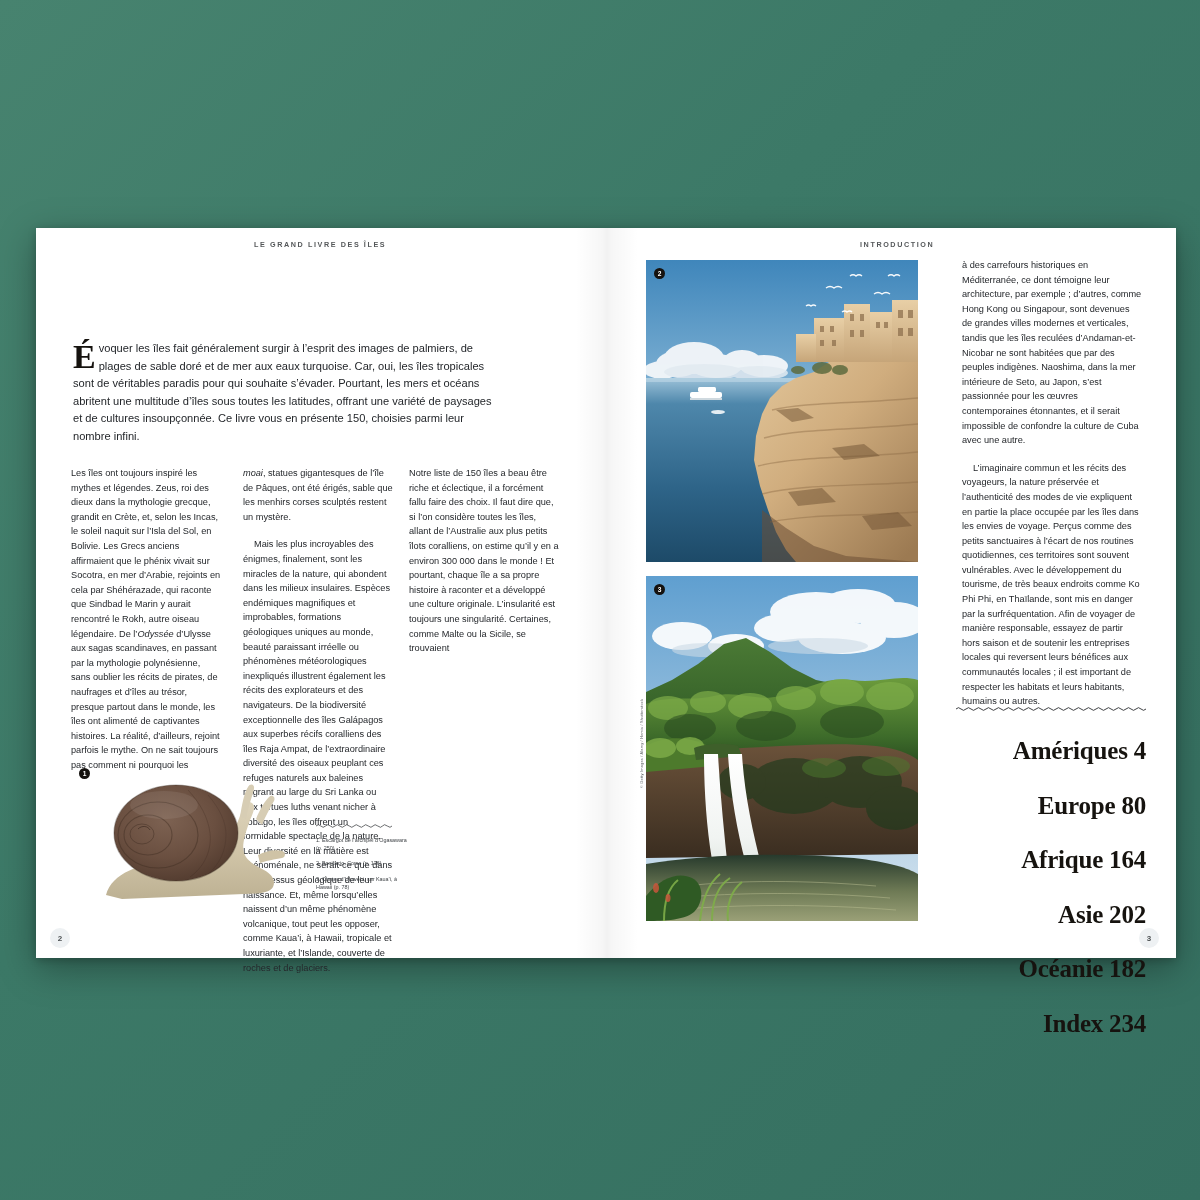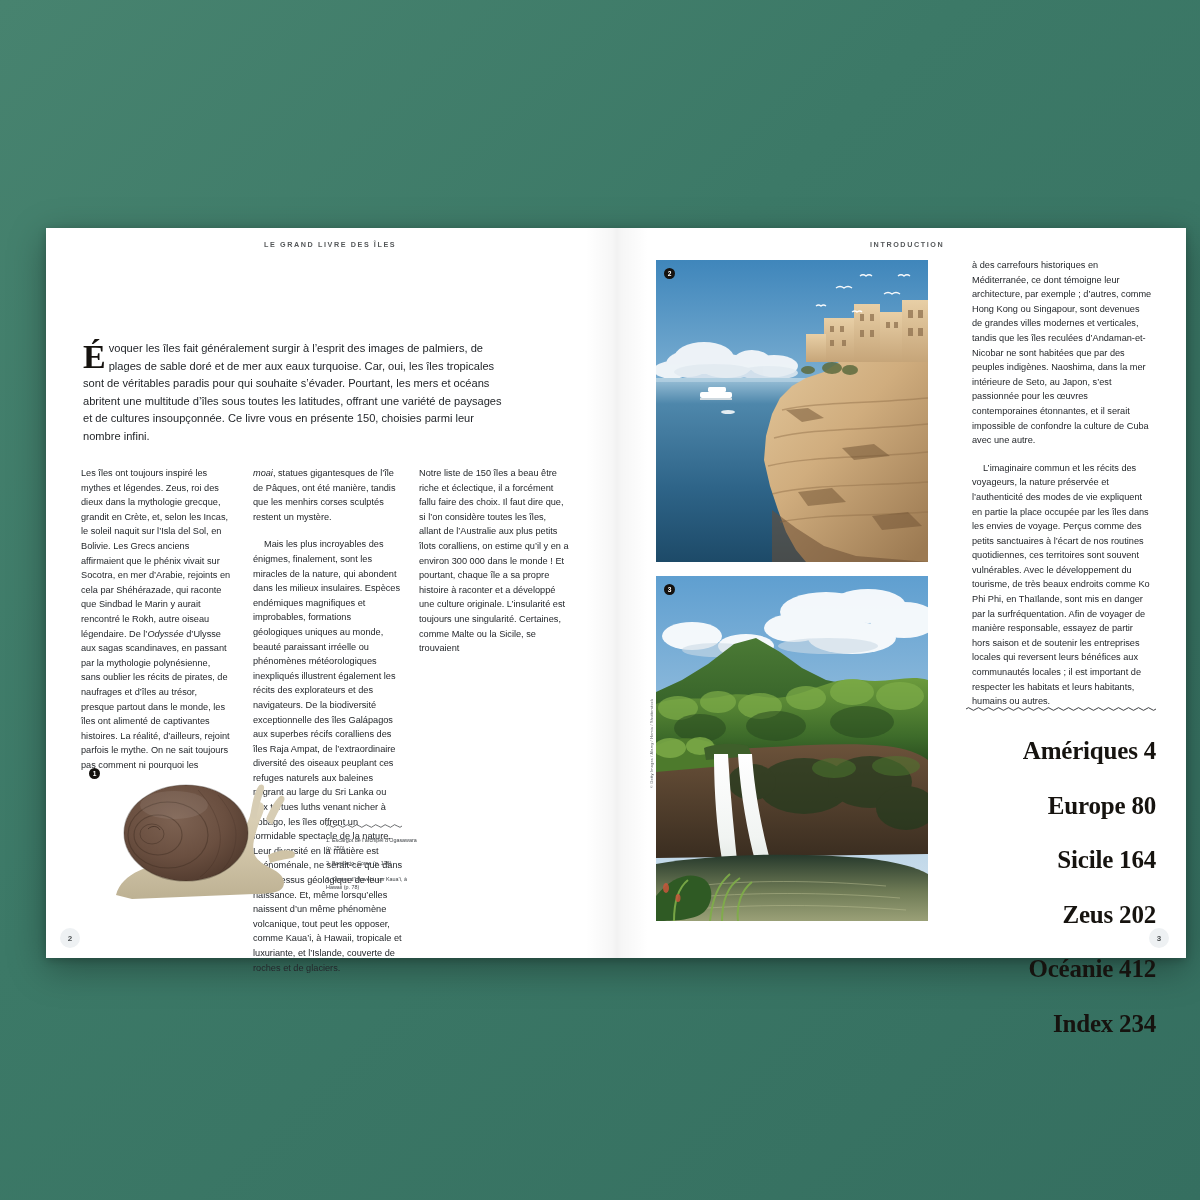--- a/index.html
+++ b/index.html
@@ -11,21 +11,21 @@
   }
   #stage {
     position: relative;
     width: 1200px; height: 1200px;
     background: linear-gradient(135deg,#47836f 0%,#3c7967 40%,#356f60 100%);
     overflow: hidden;
   }
   
   #spread {
     position: absolute;
-    left: 46px; top: 228px;
+    left: 36px; top: 228px;
     width: 1140px; height: 730px;
     background: #ffffff;
     box-shadow: 0 10px 34px rgba(0,0,0,.34), 0 2px 8px rgba(0,0,0,.2);
   }
   .page {
     position: absolute; top: 0; height: 730px;
     background: #ffffff;
   }
   #page-left  { left: 0;    width: 570px; }
   #page-right { left: 570px;width: 570px; }
@@ -210,21 +210,21 @@
 
       <div id="standfirst">
         <span id="dropcap">É</span><span>voquer les îles fait généralement surgir à l’esprit des images de palmiers, de plages de sable doré et de mer aux eaux turquoise. Car, oui, les îles tropicales sont de véritables paradis pour qui souhaite s’évader. Pourtant, les mers et océans abritent une multitude d’îles sous toutes les latitudes, offrant une variété de paysages et de cultures insoupçonnée. Ce livre vous en présente 150, choisies parmi leur nombre infini.</span>
       </div>
 
       <div class="bodycol" id="col1">
         <p><span>Les îles ont toujours inspiré les mythes et légendes. Zeus, roi des dieux dans la mythologie grecque, grandit en Crète, et, selon les Incas, le soleil naquit sur l’Isla del Sol, en Bolivie. Les Grecs anciens affirmaient que le phénix vivait sur Socotra, en mer d’Arabie, rejoints en cela par Shéhérazade, qui raconte que Sindbad le Marin y aurait rencontré le Rokh, autre oiseau légendaire. De l’</span><i>Odyssée</i><span> d’Ulysse aux sagas scandinaves, en passant par la mythologie polynésienne, sans oublier les récits de pirates, de naufrages et d’îles au trésor, presque partout dans le monde, les îles ont alimenté de captivantes histoires. La réalité, d’ailleurs, rejoint parfois le mythe. On ne sait toujours pas comment ni pourquoi les </span></p>
       </div>
 
       <div class="bodycol" id="col2">
-        <p><i>moai</i><span>, statues gigantesques de l’île de Pâques, ont été manière, tandis que les menhirs corses sculptés restent un mystère.</span></p>
+        <p><i>moai</i><span>, statues gigantesques de l’île de Pâques, ont été érigés, sable que les menhirs corses sculptés restent un mystère.</span></p>
         <p><span>Mais les plus incroyables des énigmes, finalement, sont les miracles de la nature, qui abondent dans les milieux insulaires. Espèces endémiques magnifiques et improbables, formations géologiques uniques au monde, beauté paraissant irréelle ou phénomènes météorologiques inexpliqués illustrent également les récits des explorateurs et des navigateurs. De la biodiversité exceptionnelle des îles Galápagos aux superbes récifs coralliens des îles Raja Ampat, de l’extraordinaire diversité des oiseaux peuplant ces refuges naturels aux baleines migrant au large du Sri Lanka ou aux tortues luths venant nicher à Tobago, les îles offrent un formidable spectacle de la nature. Leur diversité en la matière est phénoménale, ne serait-ce que dans le processus géologique de leur naissance. Et, même lorsqu’elles naissent d’un même phénomène volcanique, tout peut les opposer, comme Kaua’i, à Hawaii, tropicale et luxuriante, et l’Islande, couverte de roches et de glaciers.</span></p>
       </div>
 
       <div class="bodycol" id="col3">
         <p><span>Notre liste de 150 îles a beau être riche et éclectique, il a forcément fallu faire des choix. Il faut dire que, si l’on considère toutes les îles, allant de l’Australie aux plus petits îlots coralliens, on estime qu’il y en a environ 300 000 dans le monde ! Et pourtant, chaque île a sa propre histoire à raconter et a développé une culture originale. L’insularité est toujours une singularité. Certaines, comme Malte ou la Sicile, se trouvaient</span></p>
       </div>
 
       <div id="snail-fig">
         <div class="badge" id="snail-badge">1</div>
         <svg id="snail-svg" width="200" height="132" viewBox="0 0 200 132">
@@ -529,23 +529,23 @@
       </div>
 
       <div id="toc">
         <div id="toc-rule">
           <svg class="squiggle" width="190" height="6" viewBox="0 0 190 6" preserveAspectRatio="none">
             <path d="M0 3 Q2.5 0.3 5 3 T10 3 T15 3 T20 3 T25 3 T30 3 T35 3 T40 3 T45 3 T50 3 T55 3 T60 3 T65 3 T70 3 T75 3 T80 3 T85 3 T90 3 T95 3 T100 3 T105 3 T110 3 T115 3 T120 3 T125 3 T130 3 T135 3 T140 3 T145 3 T150 3 T155 3 T160 3 T165 3 T170 3 T175 3 T180 3 T185 3 T190 3" fill="none" stroke="#2b2e31" stroke-width="0.9"></path>
           </svg>
         </div>
         <div class="toc-row"><span>Amériques</span><span class="toc-num">4</span></div>
         <div class="toc-row"><span>Europe</span><span class="toc-num">80</span></div>
-        <div class="toc-row"><span>Sicile</span><span class="toc-num">164</span></div>
-        <div class="toc-row"><span>Zeus</span><span class="toc-num">202</span></div>
-        <div class="toc-row"><span>Océanie</span><span class="toc-num">412</span></div>
+        <div class="toc-row"><span>Afrique</span><span class="toc-num">164</span></div>
+        <div class="toc-row"><span>Asie</span><span class="toc-num">202</span></div>
+        <div class="toc-row"><span>Océanie</span><span class="toc-num">182</span></div>
         <div class="toc-row"><span>Index</span><span class="toc-num">234</span></div>
       </div>
 
       <div class="folio" id="folio-right" style="left:533px;">3</div>
     </div>
 
     <div id="gutter"></div>
   </div>
 </div>
 

